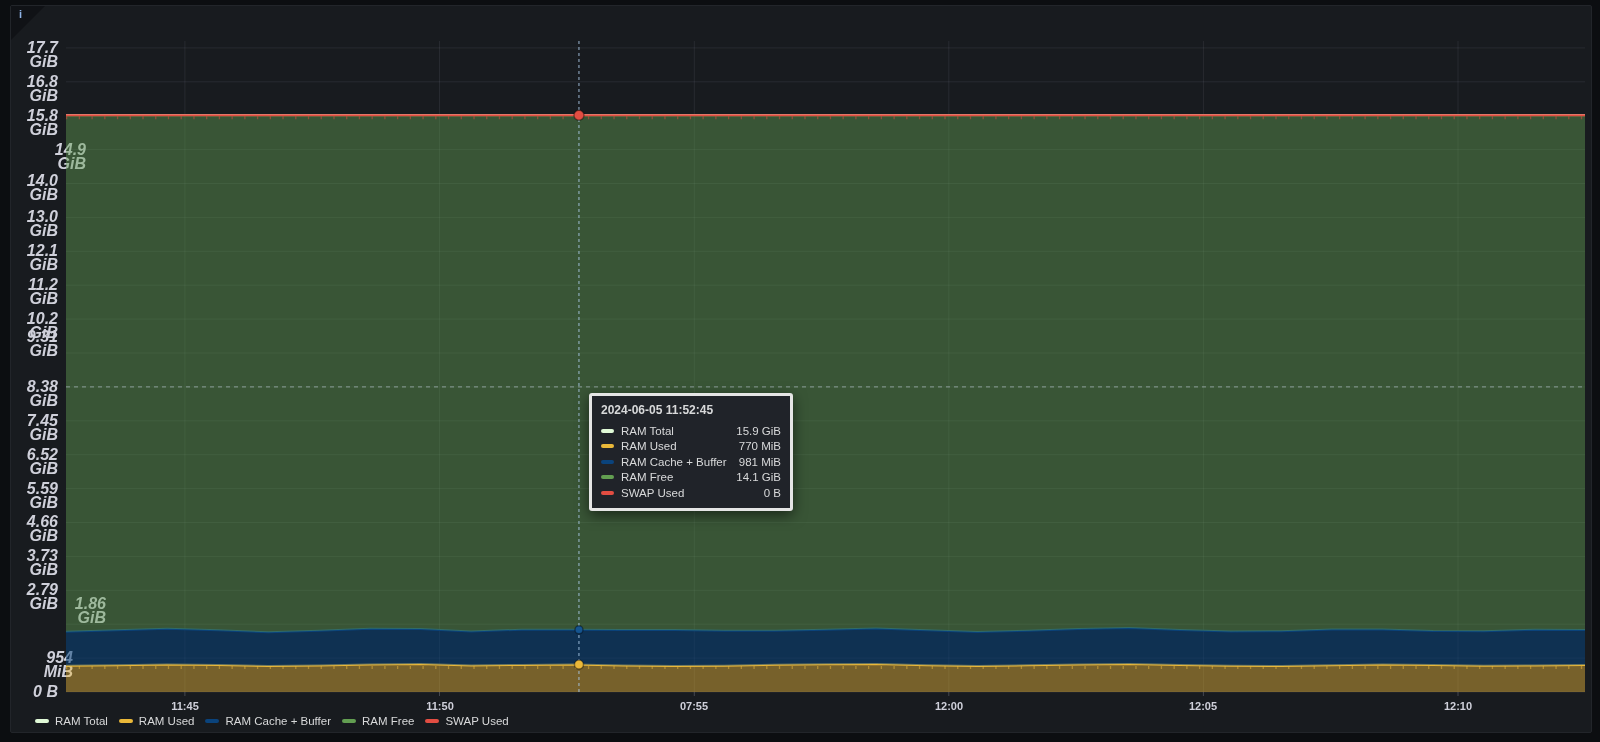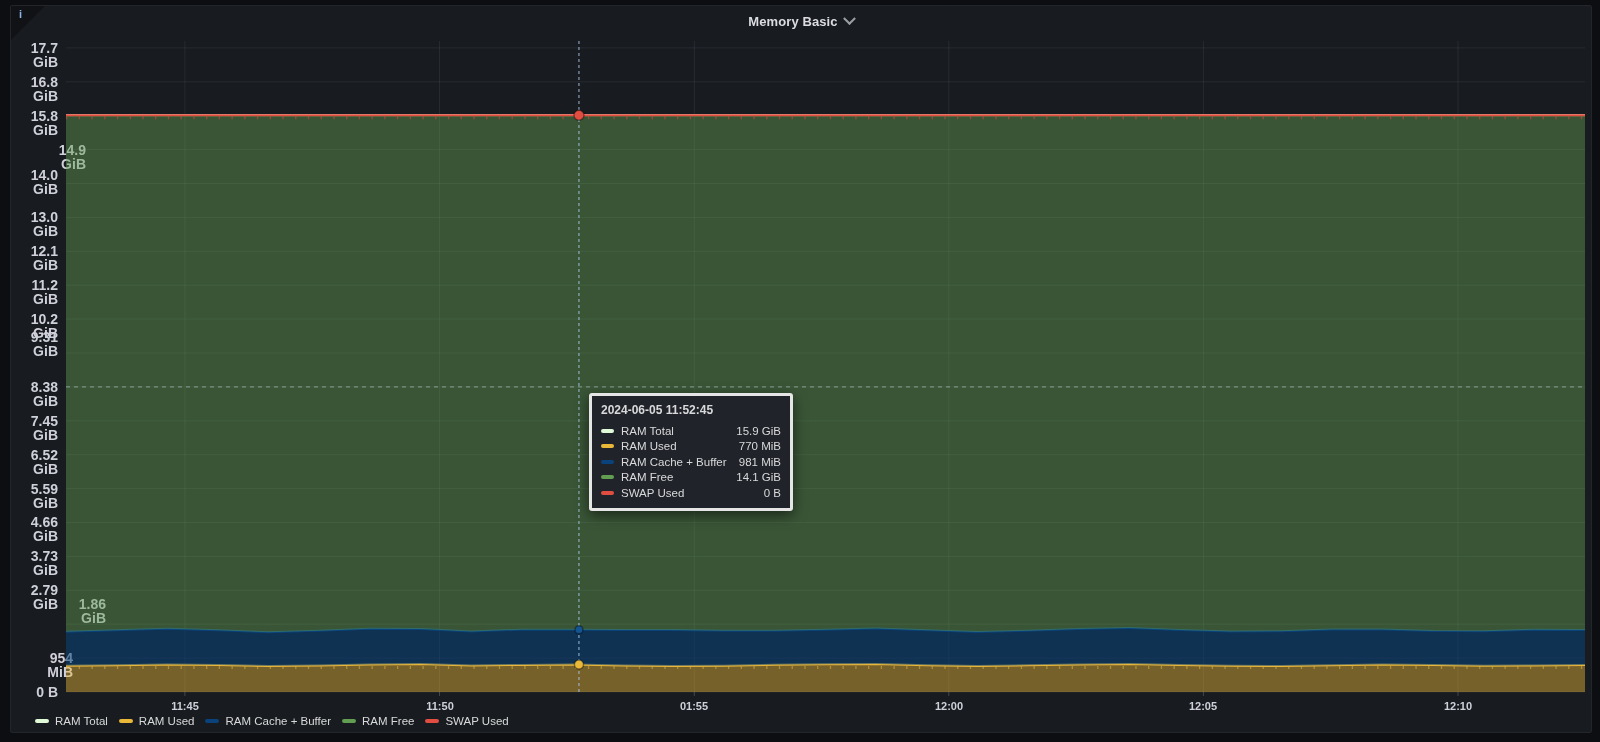--- a/index.html
+++ b/index.html
@@ -9,22 +9,22 @@
          background:#181b1f;border:1px solid #22252a;border-radius:2px;box-sizing:border-box;}
   .info-corner{position:absolute;top:0;left:0;width:0;height:0;
          border-top:34px solid #101216;border-right:34px solid transparent;cursor:pointer;}
   .info-i{position:absolute;top:2px;left:8px;font-size:11px;font-weight:700;
          color:#8fb3e6;font-style:normal;}
   .panel-header{position:absolute;top:0;left:0;right:0;height:30px;display:flex;
          align-items:center;justify-content:center;gap:7px;cursor:pointer;z-index:3;}
   .panel-title{font-size:13px;font-weight:700;color:#dcdde3;letter-spacing:.1px;}
   .chevron{width:7px;height:7px;border-right:2px solid #9aa0a6;border-bottom:2px solid #9aa0a6;
          transform:rotate(45deg) translate(-2px,-2px);}
-  .y-label{position:absolute;width:47px;text-align:right;font-size:14px;font-weight:600;
-         color:#cfd0da;line-height:14px;}
+  .y-label{position:absolute;width:47px;text-align:right;font-size:16px;font-weight:600;
+         color:#cfd0da;line-height:14px;font-style:italic;}
   .x-label{position:absolute;width:60px;text-align:center;font-size:11px;font-weight:600;
          color:#cfd0da;line-height:14px;}
   #plot{position:absolute;left:55px;top:35px;width:1519px;height:651px;overflow:visible;}
   #legend{position:absolute;left:24px;top:709px;display:flex;align-items:center;gap:11px;}
   .legend-item{display:flex;align-items:center;gap:6px;cursor:pointer;}
   .swatch{width:14px;height:4px;border-radius:2px;}
   .legend-label{font-size:11.5px;font-weight:500;color:#d8d9da;white-space:nowrap;}
   .tooltip{position:absolute;left:578px;top:387px;width:180px;background:#202329;
          border:3px solid #e5e5e5;border-radius:3px;box-shadow:0 4px 14px rgba(0,0,0,.55);
          padding:7px 9px;z-index:6;}
@@ -36,51 +36,47 @@
 </style>
 </head>
 <body>
 
 <div class="stage">
   <div class="panel">
 
     <div class="info-corner"></div>
     <span class="info-i">i</span>
 
-    <div class="panel-header">
-      <span class="panel-title">Memory Basic</span>
-      <span class="chevron"></span>
-    </div>
 
     <div id="y-axis">
         <div class="y-label" style="left: 0px; top: 679px;">0 B</div>
         <div class="y-label" style="left: 0px; top: 645px; padding-left: 15px;">954 MiB</div>
         <div class="y-label" style="left: 0px; top: 591px; padding-left: 48px;">1.86 GiB</div>
         <div class="y-label" style="left: 0px; top: 577px;">2.79 GiB</div>
         <div class="y-label" style="left: 0px; top: 543px;">3.73 GiB</div>
         <div class="y-label" style="left: 0px; top: 509px;">4.66 GiB</div>
         <div class="y-label" style="left: 0px; top: 476px;">5.59 GiB</div>
         <div class="y-label" style="left: 0px; top: 442px;">6.52 GiB</div>
         <div class="y-label" style="left: 0px; top: 408px;">7.45 GiB</div>
         <div class="y-label" style="left: 0px; top: 374px;">8.38 GiB</div>
         <div class="y-label" style="left: 0px; top: 324px;">9.31 GiB</div>
         <div class="y-label" style="left: 0px; top: 306px;">10.2 GiB</div>
         <div class="y-label" style="left: 0px; top: 272px;">11.2 GiB</div>
         <div class="y-label" style="left: 0px; top: 238px;">12.1 GiB</div>
         <div class="y-label" style="left: 0px; top: 204px;">13.0 GiB</div>
-        <div class="y-label" style="left: 0px; top: 162px;">14.0 GiB</div>
+        <div class="y-label" style="left: 0px; top: 168px;">14.0 GiB</div>
         <div class="y-label" style="left: 0px; top: 137px; padding-left: 28px;">14.9 GiB</div>
         <div class="y-label" style="left: 0px; top: 103px;">15.8 GiB</div>
         <div class="y-label" style="left: 0px; top: 69px;">16.8 GiB</div>
         <div class="y-label" style="left: 0px; top: 35px;">17.7 GiB</div>
       </div>
     <div id="x-axis">
         <div class="x-label" style="left: 144px; top: 693px;">11:45</div>
         <div class="x-label" style="left: 399px; top: 693px;">11:50</div>
-        <div class="x-label" style="left: 653px; top: 693px;">01:55</div>
+        <div class="x-label" style="left: 653px; top: 693px;">07:55</div>
         <div class="x-label" style="left: 908px; top: 693px;">12:00</div>
         <div class="x-label" style="left: 1162px; top: 693px;">12:05</div>
         <div class="x-label" style="left: 1417px; top: 693px;">12:10</div>
       </div>
 
     <svg id="plot" xmlns="http://www.w3.org/2000/svg">
         <line x1="0" x2="1519" y1="651.0" y2="651.0" stroke="rgba(204,204,220,0.09)" stroke-width="1"></line>
         <line x1="0" x2="1519" y1="617.1" y2="617.1" stroke="rgba(204,204,220,0.09)" stroke-width="1"></line>
         <line x1="0" x2="1519" y1="583.2" y2="583.2" stroke="rgba(204,204,220,0.09)" stroke-width="1"></line>
         <line x1="0" x2="1519" y1="549.3" y2="549.3" stroke="rgba(204,204,220,0.09)" stroke-width="1"></line>

